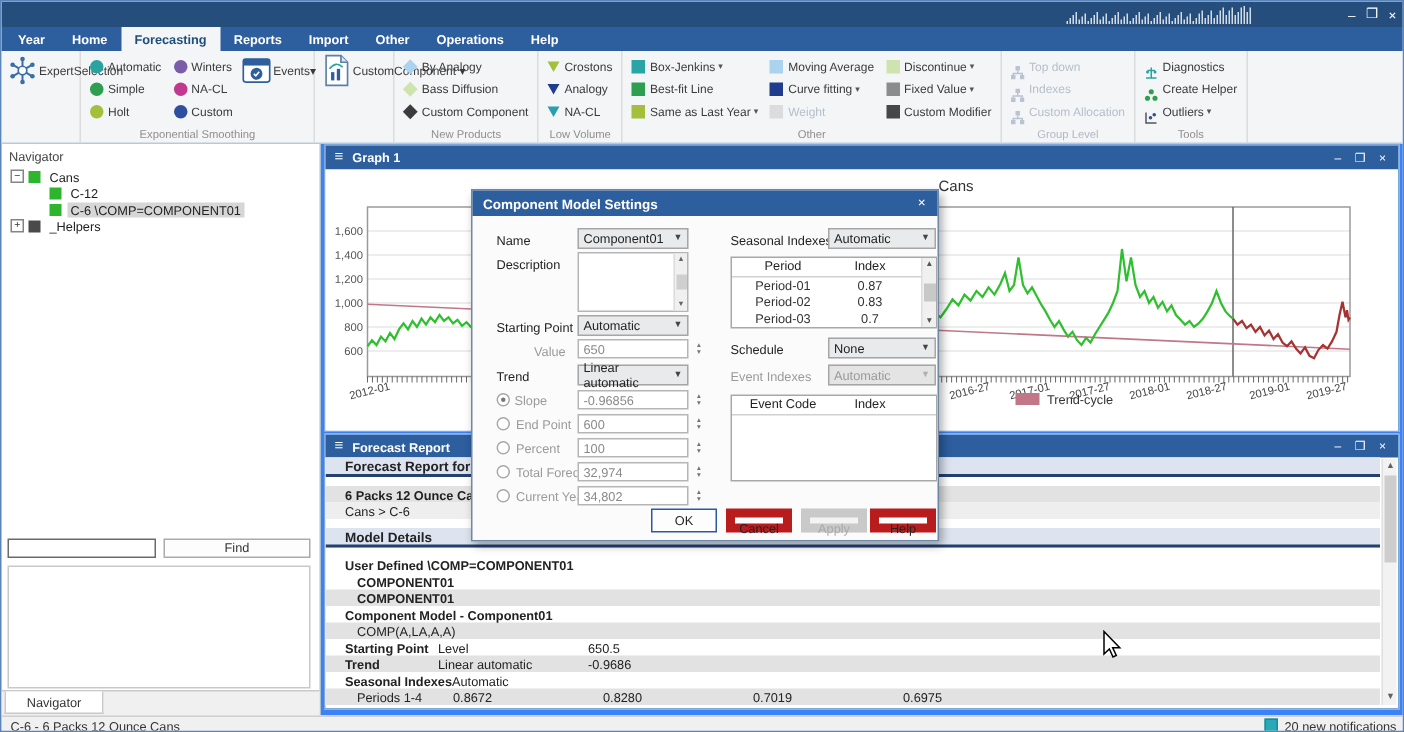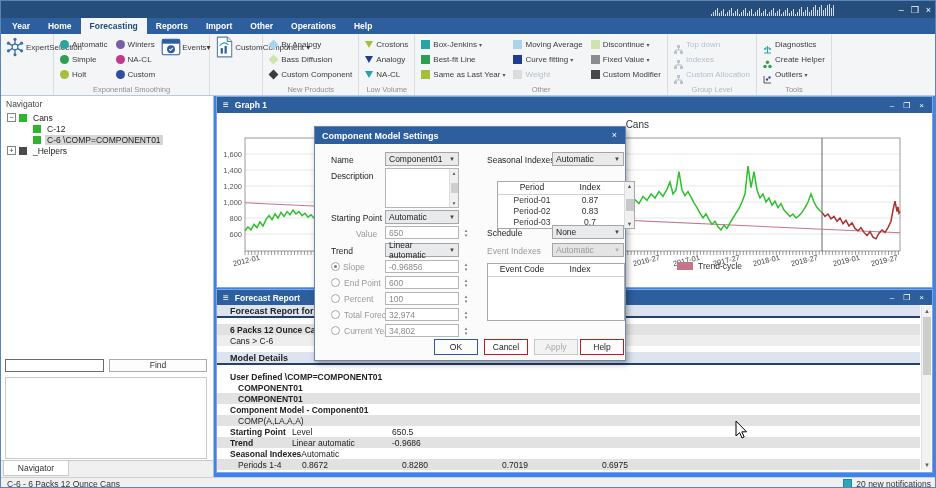--- a/index.html
+++ b/index.html
@@ -97,21 +97,21 @@
   .ta-thumb{width:7px;height:10px;background:#cfcfcf;}
   .radio{position:absolute;width:9px;height:9px;border:1px solid #a8a8a8;border-radius:50%;background:#fff;}
   .radio.on::after{content:"";position:absolute;left:2px;top:2px;width:3px;height:3px;border-radius:50%;background:#7a7a7a;}
   .dtable{position:absolute;background:#fff;border:1px solid #a8a8a8;}
   .dthead{display:flex;height:13px;border-bottom:1px solid #d0d0d0;font-size:8.5px;color:#222;}
   .dthead span{text-align:center;}
   .dtrow{display:flex;height:11px;font-size:8.5px;color:#333;}
   .dtrow span{text-align:center;}
   .dt-scroll{position:absolute;right:0;top:0;bottom:0;width:10px;background:#f0f0f0;border-left:1px solid #ddd;font-size:5.5px;color:#555;display:flex;flex-direction:column;justify-content:space-between;align-items:center;padding:1px 0;}
   .dt-thumb{width:8px;height:12px;background:#c8c8c8;}
-  .dbtn{position:absolute;width:44px;height:16px;background:#fdfdfd;border:1px solid #b91c1c;font-size:8.5px;color:#222;text-align:center;line-height:14px;}
+  .dbtn{position:absolute;width:44px;height:16px;background:#fdfdfd;border:6px solid #b91c1c;font-size:8.5px;color:#222;text-align:center;line-height:14px;}
   .dbtn.def{border:1.5px solid #2a5a9e;}
   .dbtn.dis{background:#f3f3f3;border-color:#c9c9c9;color:#aaa;}
   
   .statusbar{position:absolute;left:0;top:476px;width:936px;height:12px;background:#f0f0f0;border-top:1px solid #d0d0d0;display:flex;align-items:center;justify-content:space-between;padding:0 6px;font-size:8.5px;color:#333;}
   .notif{display:flex;align-items:center;gap:4px;}
   .notif .nicon{width:9px;height:9px;background:#29a8b8;border:1px solid #1d8a98;}
   .cursor{position:absolute;left:733px;top:419px;z-index:99;pointer-events:none;}
 </style>
 </head>
 <body>
@@ -897,21 +897,21 @@
         <span>▴</span>
         <span>▾</span>
       </div>
 
     <span class="dlbl" style="left:172px;top:28px;">Seasonal Indexes</span>
     <div class="combo" style="left:237px;top:25px;width:72px;">
       <span>Automatic</span>
         <span class="car">▼</span>
     </div>
 
-    <div class="dtable" style="left:172px;top:54px;width:138px;height:48px;margin-left:10px;">
+    <div class="dtable" style="left:172px;top:44px;width:138px;height:48px;">
       <div class="dthead">
         <span style="width:68px;">Period</span>
         <span style="width:48px;">Index</span>
       </div>
       <div id="seasonal-rows">
           <div class="dtrow">
             <span style="width: 68px;">Period-01</span>
             <span style="width: 48px;">0.87</span>
           </div>
           <div class="dtrow">

